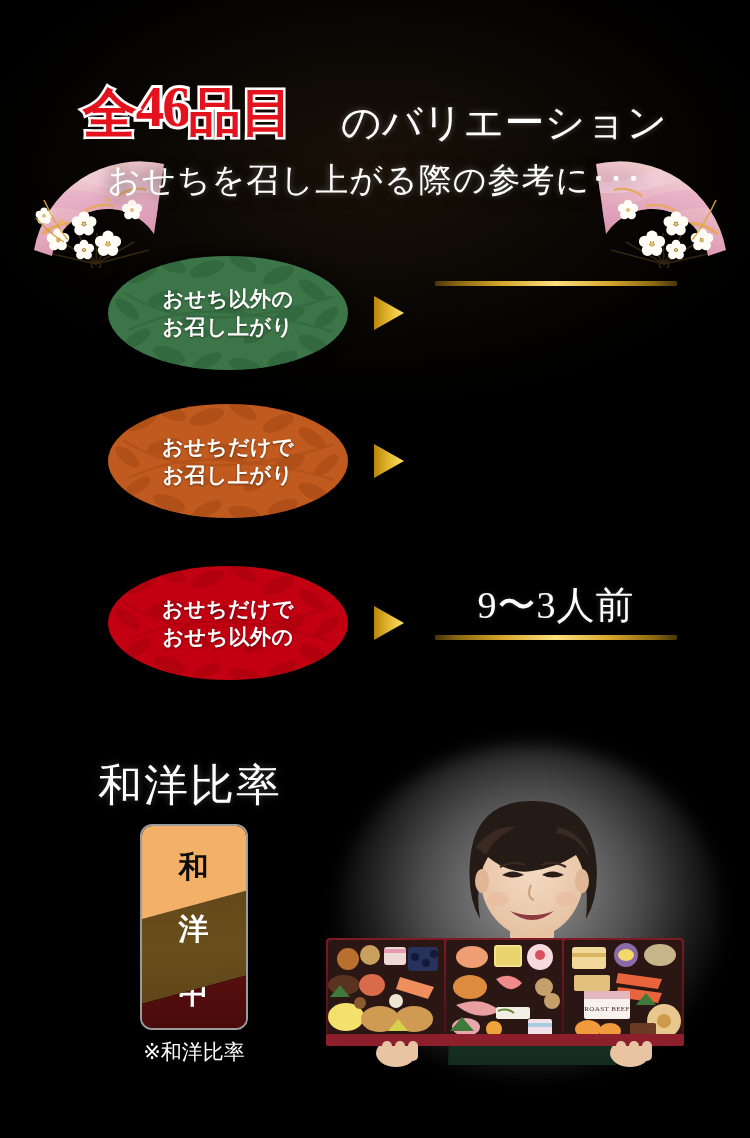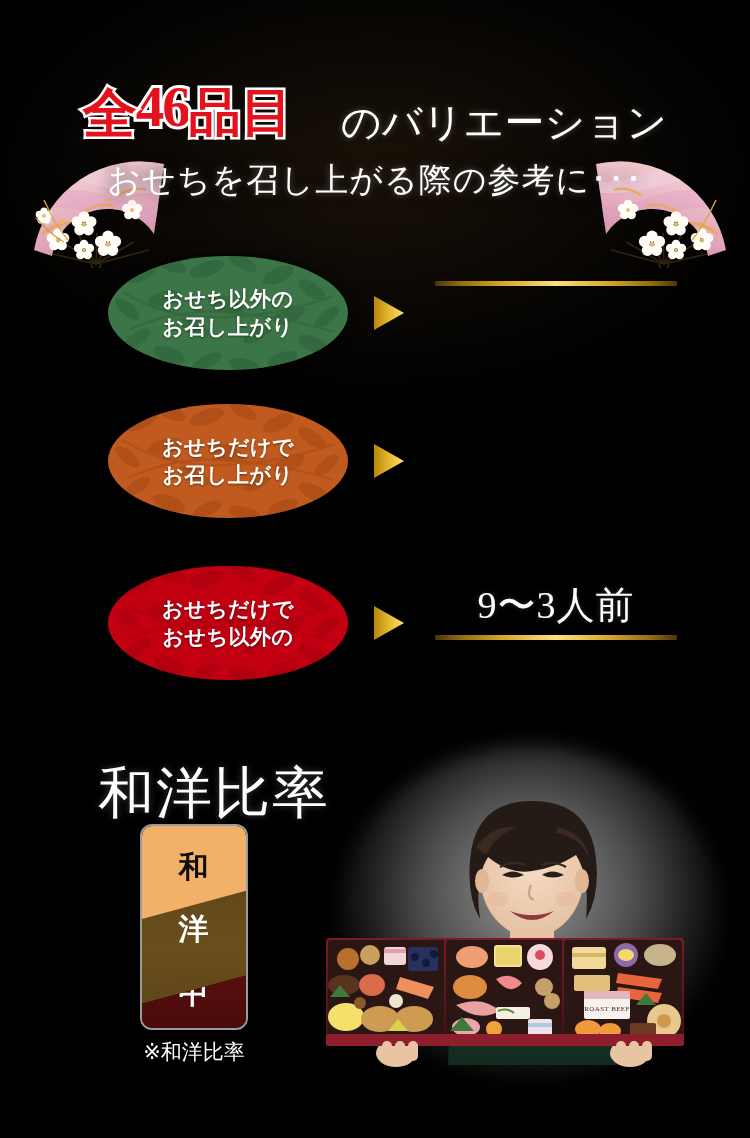--- a/index.html
+++ b/index.html
@@ -167,21 +167,21 @@
     background: linear-gradient(90deg,
         #4a3508 0%, #8d6a12 10%, #d7a62a 28%,
         #fbe07e 50%, #d7a62a 72%, #8d6a12 90%, #4a3508 100%);
     border-radius: 1px;
   }
 
   
   .ratio-heading {
     position: absolute;
     left: 98px; top: 756px;
-    font-size: 56px;
+    font-size: 44px;
     color: #ffffff;
     letter-spacing: 2px;
     white-space: nowrap;
     text-shadow: 0 0 7px rgba(255,255,255,.25);
   }
 
   .ratio-bar {
     position: absolute;
     left: 140px; top: 824px;
     width: 108px; height: 206px;

